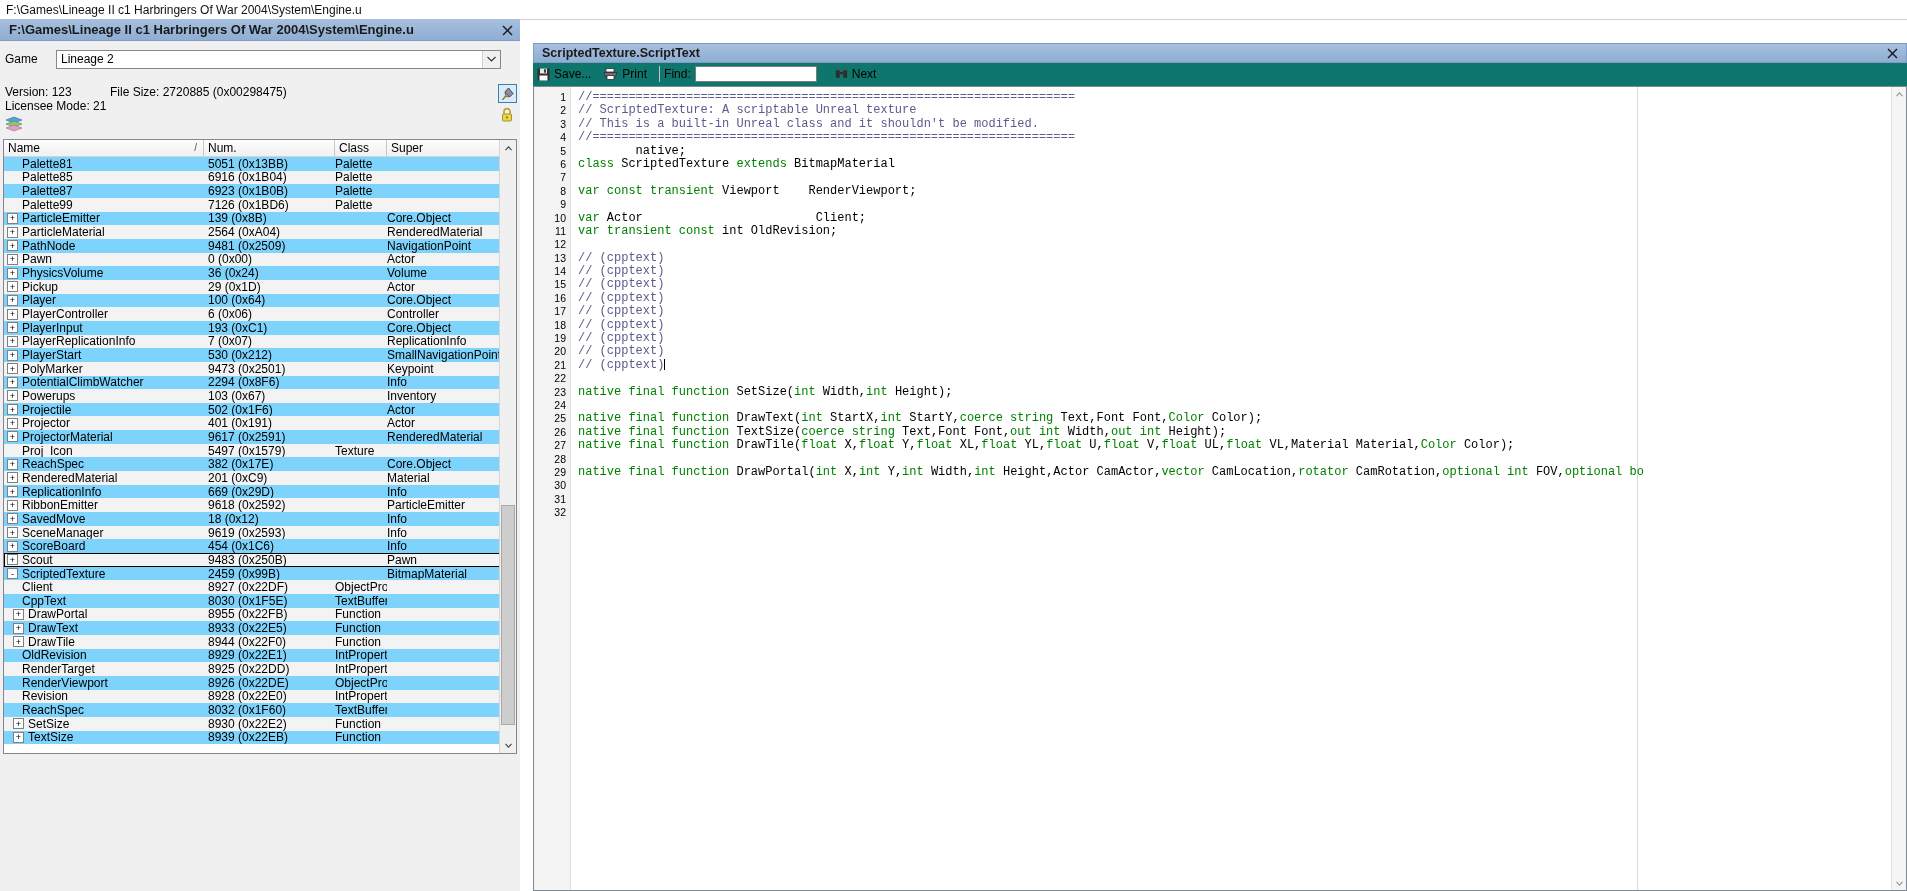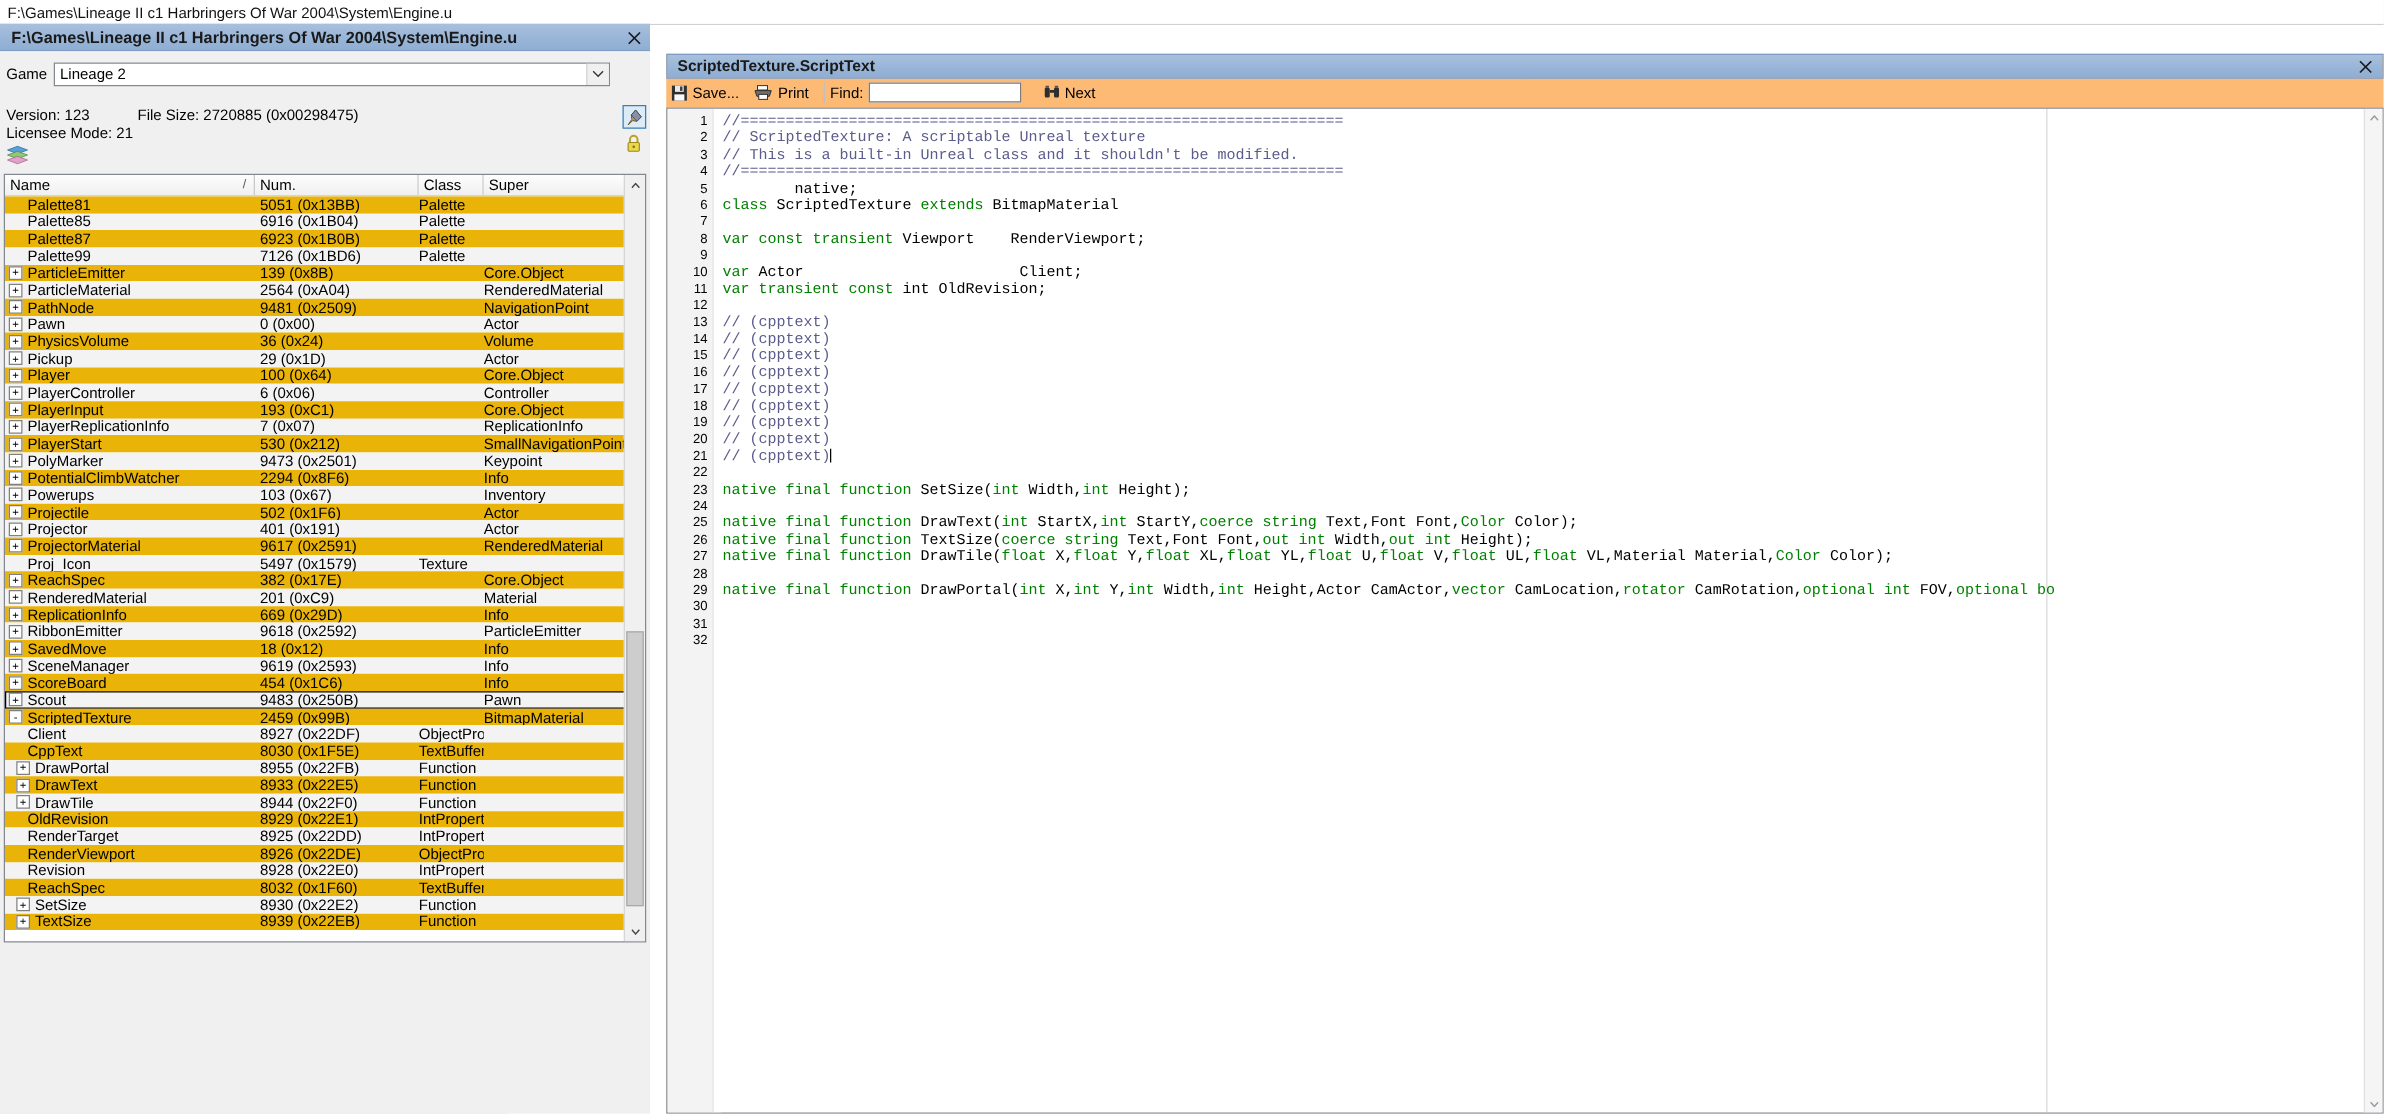--- a/index.html
+++ b/index.html
@@ -57,21 +57,21 @@
   }
   #game-row{
     position:absolute;left:0;top:8px;width:520px;height:20px;
     display:flex;align-items:center;
   }
   #game-label{width:38px;padding-left:5px;font-size:12px;}
   #game-select{
     width:445px;height:19px;box-sizing:border-box;
     background:#fff;border:1px solid #828790;
     display:flex;align-items:center;justify-content:space-between;
-    padding-left:4px;font-size:12px;
+    padding-left:4px;font-size:12px;margin-left:13px;
   }
   #game-select .chev{
     width:17px;height:17px;background:#f0f0f0;border-left:1px solid #cfd3d8;
     display:flex;align-items:center;justify-content:center;font-size:9px;color:#333;
   }
   #pin-btn{
     position:absolute;left:498px;top:43px;width:19px;height:19px;
     border:1px solid #3c7fb1;background:#dcebf8;
     display:flex;align-items:center;justify-content:center;
     box-sizing:border-box;
@@ -108,21 +108,21 @@
   .hcell .sortmark{position:absolute;right:6px;top:0;font-size:10px;color:#555;}
   #treebody{
     position:absolute;left:0;top:17px;width:100%;bottom:0;
     overflow:hidden;
   }
   .trow{
     height:13.67px;display:flex;align-items:center;
     font-size:12px;white-space:nowrap;position:relative;
   }
   .trow.alt{background:#f3f3f3;}
-  .trow.white{background:#eab308;}
+  .trow.white{background:#7dd3fc;}
   .trow.focused{outline:1px solid #000;outline-offset:-1px;}
   .c-name{width:200px;box-sizing:border-box;padding-left:3px;overflow:hidden;display:flex;align-items:center;}
   .c-num{width:131px;box-sizing:border-box;padding-left:4px;overflow:hidden;}
   .c-class{width:52px;box-sizing:border-box;overflow:hidden;}
   .c-super{width:125px;box-sizing:border-box;overflow:hidden;}
   .expander{
     width:9px;height:9px;border:1px solid #808080;background:#fff;
     display:inline-flex;align-items:center;justify-content:center;
     font-size:9px;line-height:8px;margin-right:4px;flex:0 0 auto;
     font-family:"Liberation Sans",sans-serif;color:#000;
@@ -138,21 +138,21 @@
     width:16px;height:16px;background:#f0f0f0;
     display:flex;align-items:center;justify-content:center;font-size:8px;color:#444;
   }
   #tree-thumb{
     position:absolute;left:1px;width:14px;background:#cdcdcd;border:1px solid #a8a8a8;box-sizing:border-box;
   }
 
   
   #rightwin{
     position:absolute;left:533px;top:43px;width:1374px;height:848px;
-    background:#fdba74;
+    background:#0f766e;
   }
   #right-caption{
     position:absolute;left:0;top:0;width:1374px;height:20px;
     background:linear-gradient(to bottom,#a9c0dd 0%,#9ab6d8 50%,#8faed3 100%);
     border:1px solid #7f9dc4;box-sizing:border-box;
     display:flex;align-items:center;
     font-size:12.5px;font-weight:bold;color:#1a1a1a;padding-left:8px;
   }
   #right-close{right:2px;top:0;height:20px;}
   #right-toolbar{

